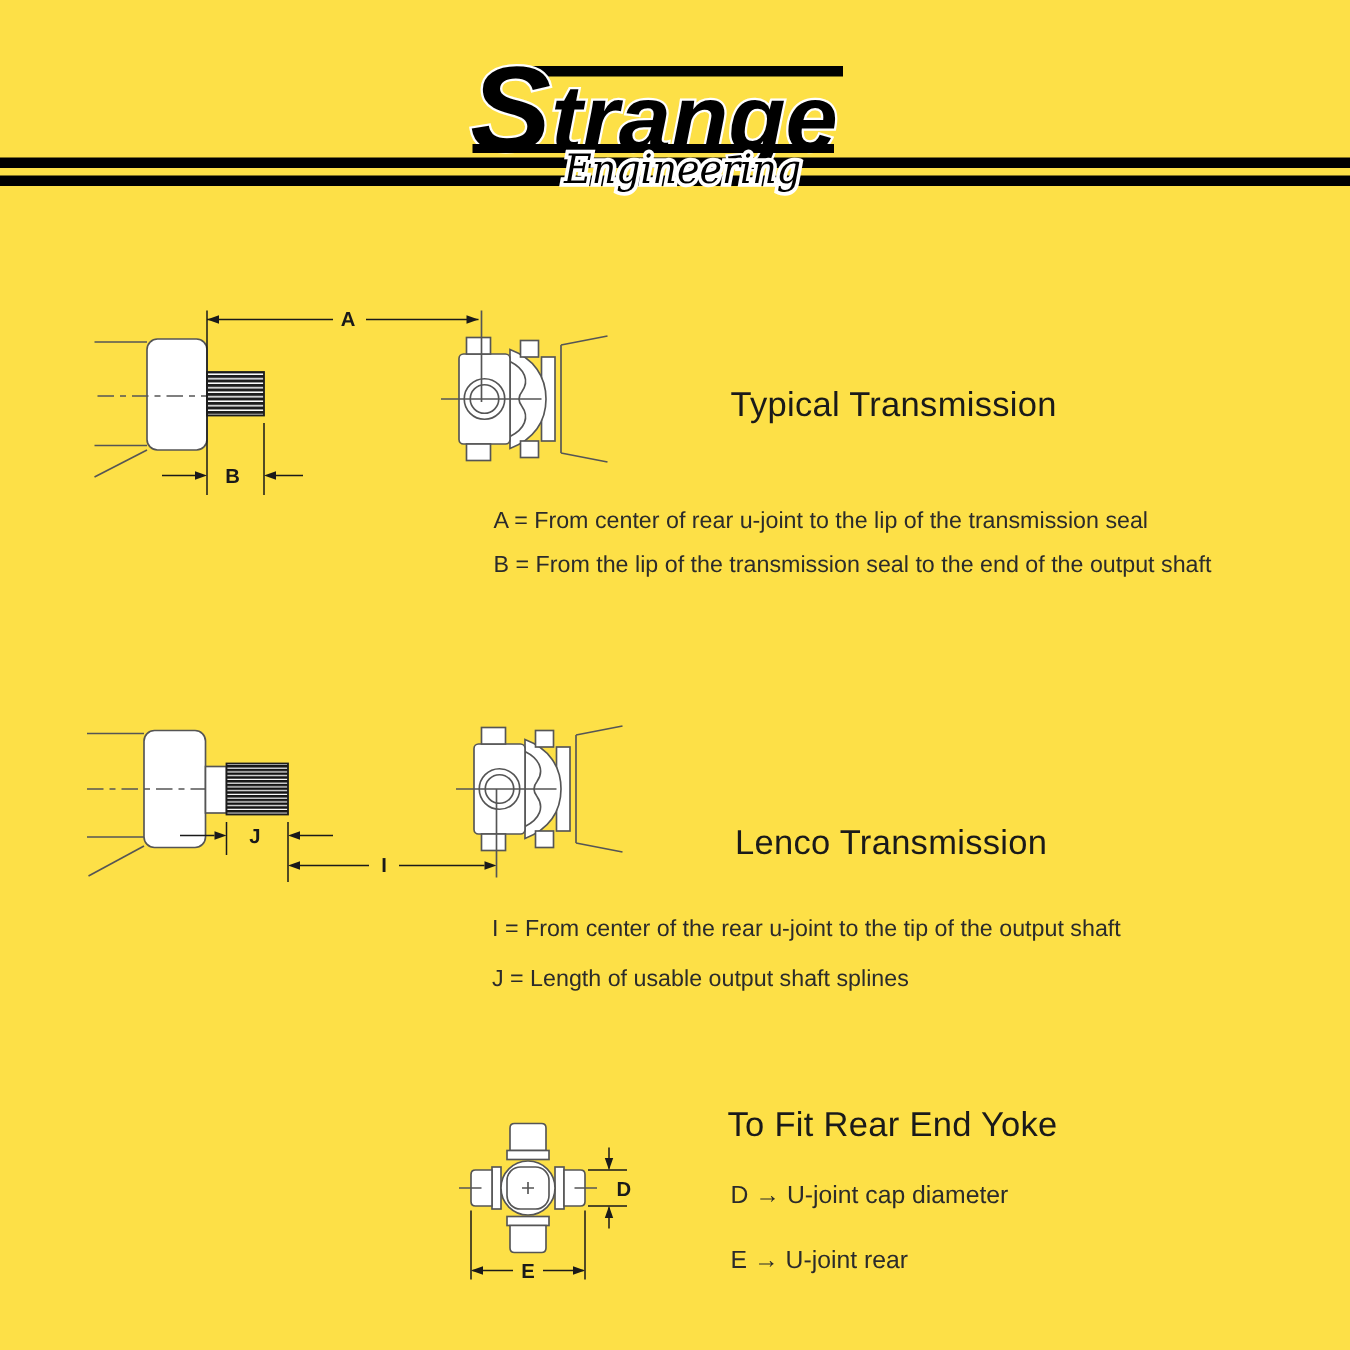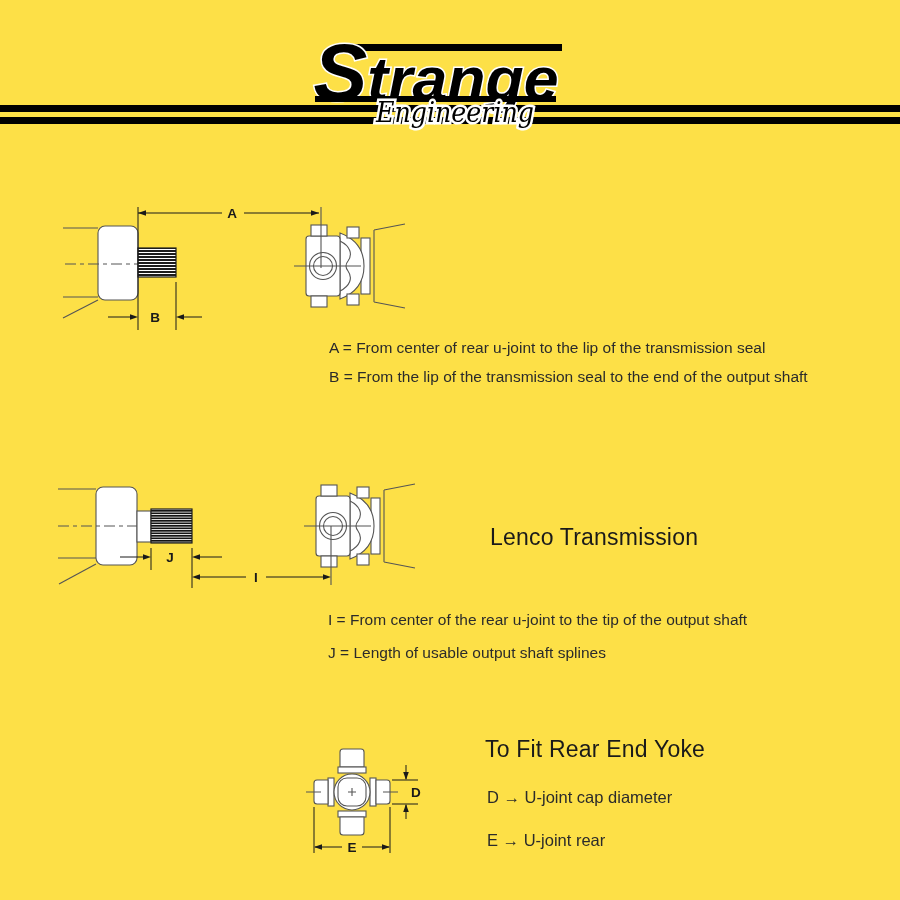--- a/index.html
+++ b/index.html
@@ -91,20 +91,21 @@
       <path class="dim" d="M 58,127 H 80 M 134,127 H 152"></path>
       <path class="ah" d="M 88,127 l -8,-2.8 v 5.6 z"></path>
       <path class="ah" d="M 126,127 l 8,-2.8 v 5.6 z"></path>
       <text class="lbl" x="105" y="132" text-anchor="middle">B</text>
     </g>
 
     <use href="#yoke" x="271" y="76"></use>
     <path class="dl" d="M 244,76 H 311 M 271,17 V 78"></path>
   </svg>
 
+  <div class="h" style="left:487px;top:256px;">Typical Transmission</div>
   <div class="note" style="left:329px;top:368px;">B = From the lip of the transmission seal to the end of the output shaft</div>
   <div class="note" style="left:329px;top:339px;">A = From center of rear u-joint to the lip of the transmission seal</div>
 
   <svg class="abs" style="left:50px;top:480px;" width="370" height="130" viewBox="0 0 370 130">
     <g>
       <rect class="df" x="46" y="7" width="41" height="78" rx="7"></rect>
       <path class="dl" d="M 8,9 H 46 M 8,78 H 46"></path>
       <path class="dl" d="M 46,84 L 9,104"></path>
     </g>
     <path class="cl" d="M 8,46 H 145"></path>
@@ -124,21 +125,21 @@
       <path class="dim" d="M 150,97 H 196 M 216,97 H 273"></path>
       <path class="ah" d="M 142,97 l 8,-2.8 v 5.6 z"></path>
       <path class="ah" d="M 281,97 l -8,-2.8 v 5.6 z"></path>
       <text class="lbl" x="206" y="101.5" text-anchor="middle">I</text>
     </g>
 
     <use href="#yoke" x="281" y="46"></use>
     <path class="dl" d="M 254,46 H 321 M 281,46 V 105"></path>
   </svg>
 
-  <div class="h" style="left:490px;top:524px;">Lenco Transmission</div>
+  <div class="h" style="left:490px;top:548px;">Lenco Transmission</div>
   <div class="note" style="left:328px;top:644px;">J = Length of usable output shaft splines</div>
   <div class="note" style="left:328px;top:611px;">I = From center of the rear u-joint to the tip of the output shaft</div>
 
   <svg class="abs" style="left:290px;top:735px;" width="150" height="125" viewBox="0 0 150 125">
     <g>
 
       <path class="df" d="M 50,32 V 17 Q 50,14 53,14 H 71 Q 74,14 74,17 V 32 Z"></path>
       <rect class="df" x="48" y="32" width="28" height="6"></rect>
 
       <rect class="df" x="48" y="76" width="28" height="6"></rect>

